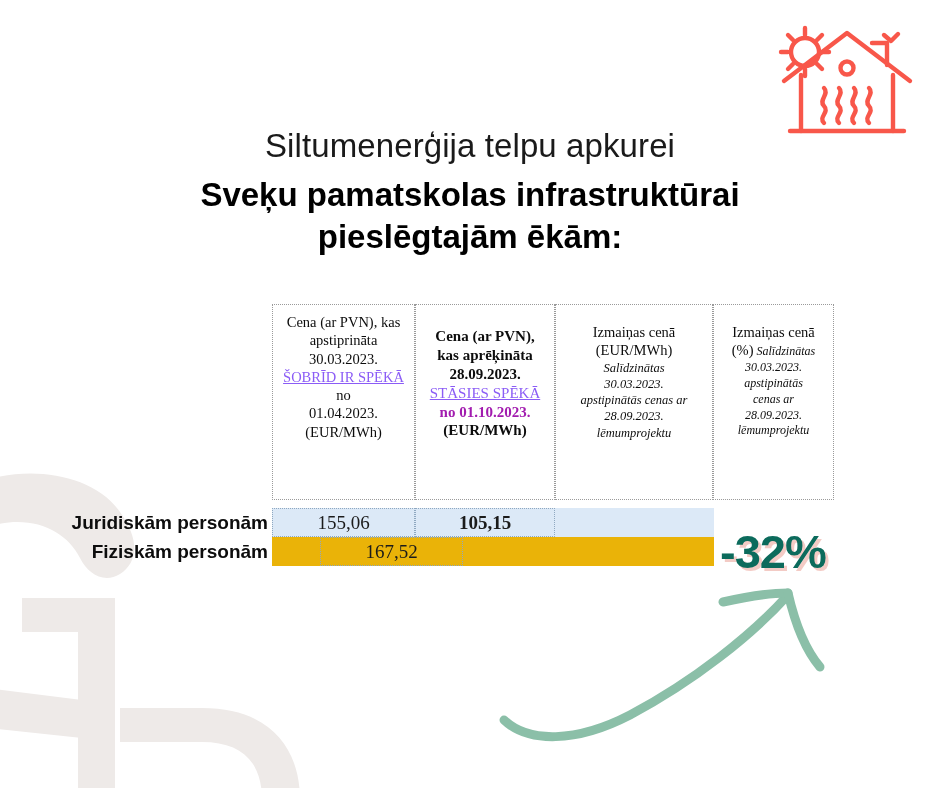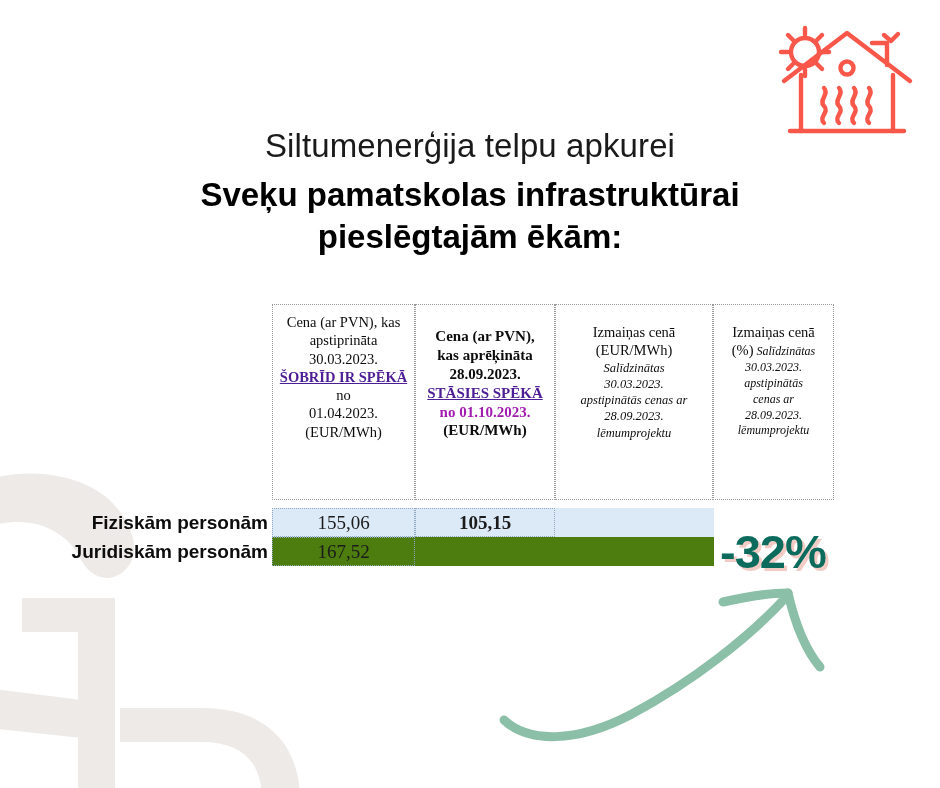--- a/index.html
+++ b/index.html
@@ -86,22 +86,22 @@
     text-align: center;
     overflow: hidden;
   }
   .head-cell .inner { width: 100%; }
   .hc1 { width: 143px; }
   .hc2 { width: 140px; font-weight: bold; font-size: 15px; padding-top: 22px; }
   .hc3 { width: 158px; padding-top: 18px; }
   .hc4 { width: 121px; padding-top: 18px; }
 
   .red-u {
-    color: #4c1d95;
-    font-weight: bold;
+    color: #8b5cf6;
+    font-weight: normal;
     text-decoration: underline;
   }
   .red-b {
     color: #a21caf;
     font-weight: bold;
   }
   .ital {
     font-style: italic;
     font-size: 12.5px;
     line-height: 1.3;
@@ -119,21 +119,21 @@
     top: 508px;
     width: 442px;
   }
   .data-row {
     display: flex;
     width: 442px;
     height: 29px;
     box-sizing: border-box;
   }
   .data-row.r1 { background: #dce9f7; }
-  .data-row.r2 { background: #4d7c0f; }
+  .data-row.r2 { background: #eab308; padding-left: 48px; }
   .data-cell {
     box-sizing: border-box;
     border: 1px dotted #8fa8c0;
     display: flex;
     align-items: center;
     justify-content: center;
     font-family: Liberation Serif, serif;
     font-size: 19px;
     color: #1b1b1b;
   }
@@ -276,22 +276,22 @@
         <div class="ital-sm">cenas ar</div>
         <div class="ital-sm">28.09.2023.</div>
         <div class="ital-sm">lēmumprojektu</div>
       </div>
     </div>
 
   </div>
 </div>
 
 <div id="row-labels">
+  <div class="row-label">Juridiskām personām</div>
   <div class="row-label">Fiziskām personām</div>
-  <div class="row-label">Juridiskām personām</div>
 </div>
 
 <div id="data-rows">
   <div class="data-row r1">
     <div class="data-cell dc1">155,06</div>
     <div class="data-cell dc2">105,15</div>
   </div>
   <div class="data-row r2">
     <div class="data-cell dc1">167,52</div>
   </div>

